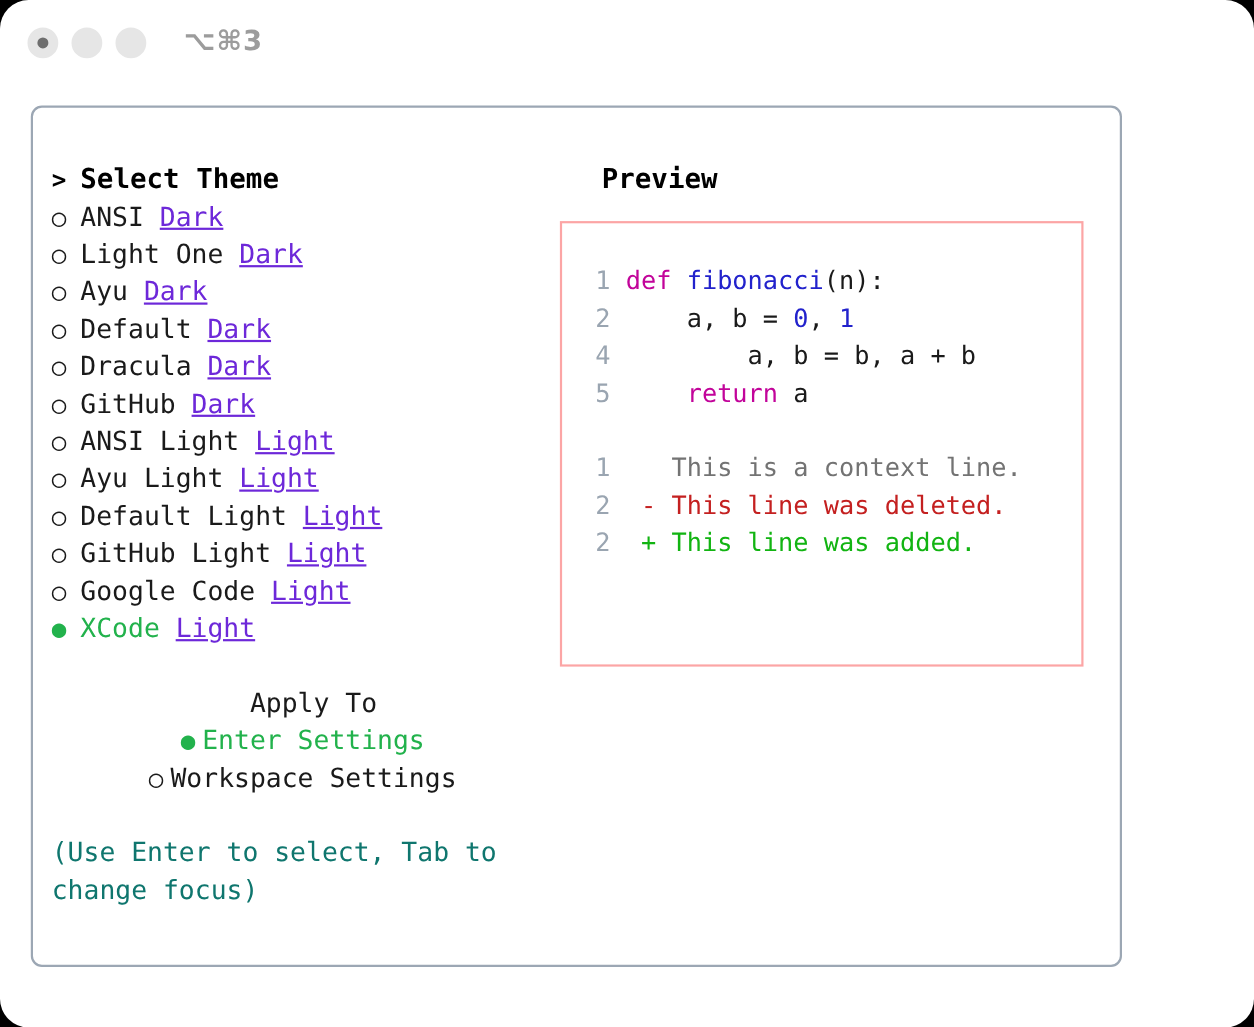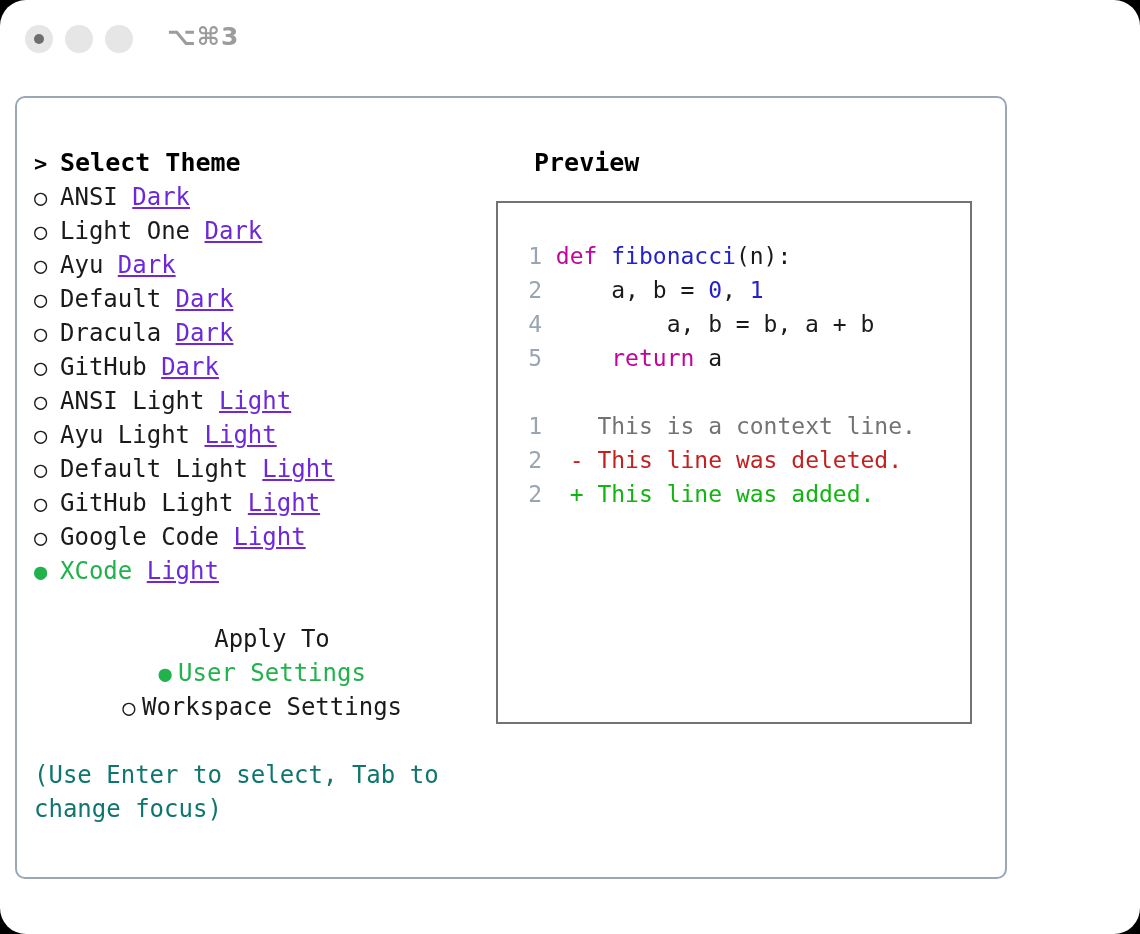--- a/index.html
+++ b/index.html
@@ -58,21 +58,21 @@
     font-weight: bold;
     color: #9c9c9c;
     letter-spacing: 1px;
     font-family: "DejaVu Sans", "Liberation Sans", sans-serif;
     white-space: nowrap;
   }
 
   
   #panel {
     position: absolute;
-    left: 15px;
+    left: 28px;
     top: 96px;
     width: 992px;
     height: 783px;
     border: 2px solid #9ca7b4;
     border-radius: 10px;
     box-sizing: border-box;
     background: #ffffff;
   }
 
   
@@ -132,22 +132,22 @@
     font-size: 25px;
     font-weight: bold;
     color: #000;
     line-height: 34px;
     height: 34px;
     margin-left: 38px;
   }
   #preview-box {
     margin-top: 21px;
     width: 476px;
-    height: 523px;
-    border: 2px solid #737373;
+    height: 405px;
+    border: 2px solid #fca5a5;
     box-sizing: border-box;
     background: #ffffff;
     position: relative;
   }
   #code-area {
     position: absolute;
     left: 16px;
     top: 36px;
     right: 8px;
   }
@@ -208,21 +208,21 @@
           <div class="row"><span class="marker">○</span><span>GitHub Light</span> <span class="variant">Light</span></div>
           <div class="row"><span class="marker">○</span><span>Google Code</span> <span class="variant">Light</span></div>
           <div class="row sel"><span class="marker">●</span><span>XCode</span> <span class="variant">Light</span></div>
         </div>
 
       <div id="apply-block">
         <div class="row plain-heading">
           <span class="marker"></span><span>Apply To</span>
         </div>
         <div id="apply-items">
-            <div class="row sel"><span class="marker">●</span><span>User Settings</span></div>
+            <div class="row sel"><span class="marker">●</span><span>Enter Settings</span></div>
             <div class="row"><span class="marker">○</span><span>Workspace Settings</span></div>
           </div>
       </div>
 
       <div id="hint">(Use Enter to select, Tab to change focus)</div>
     </div>
 
     <div id="right-col">
       <div id="preview-title">Preview</div>
       <div id="preview-box">

